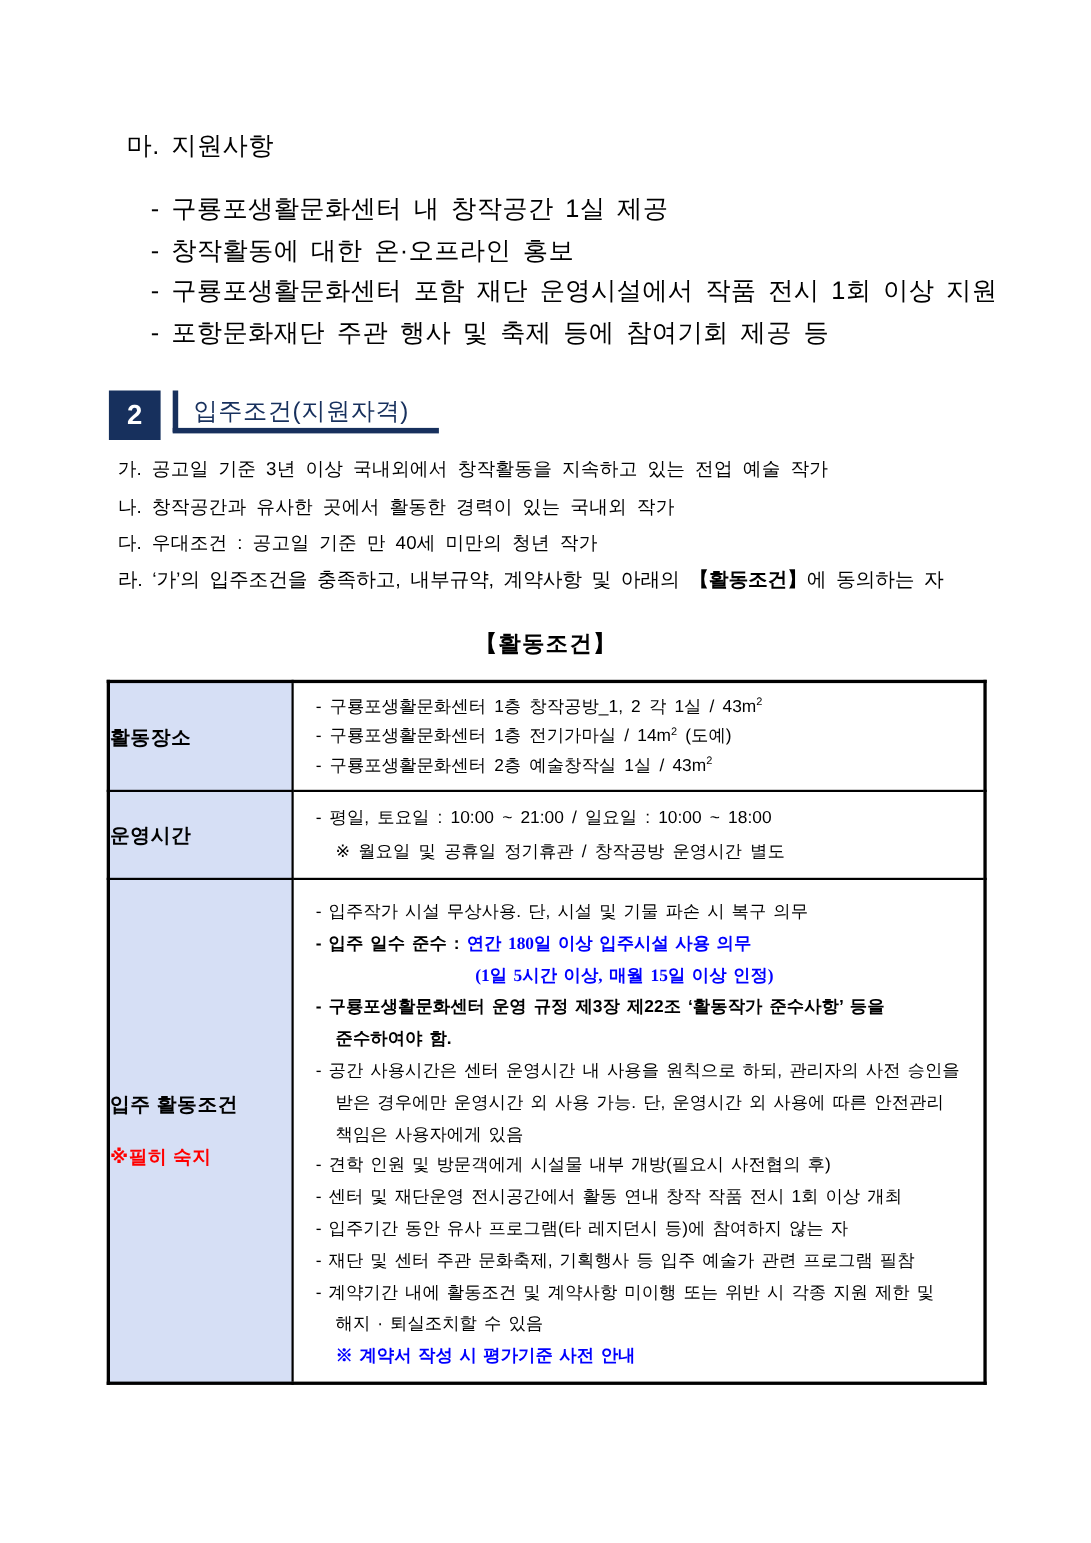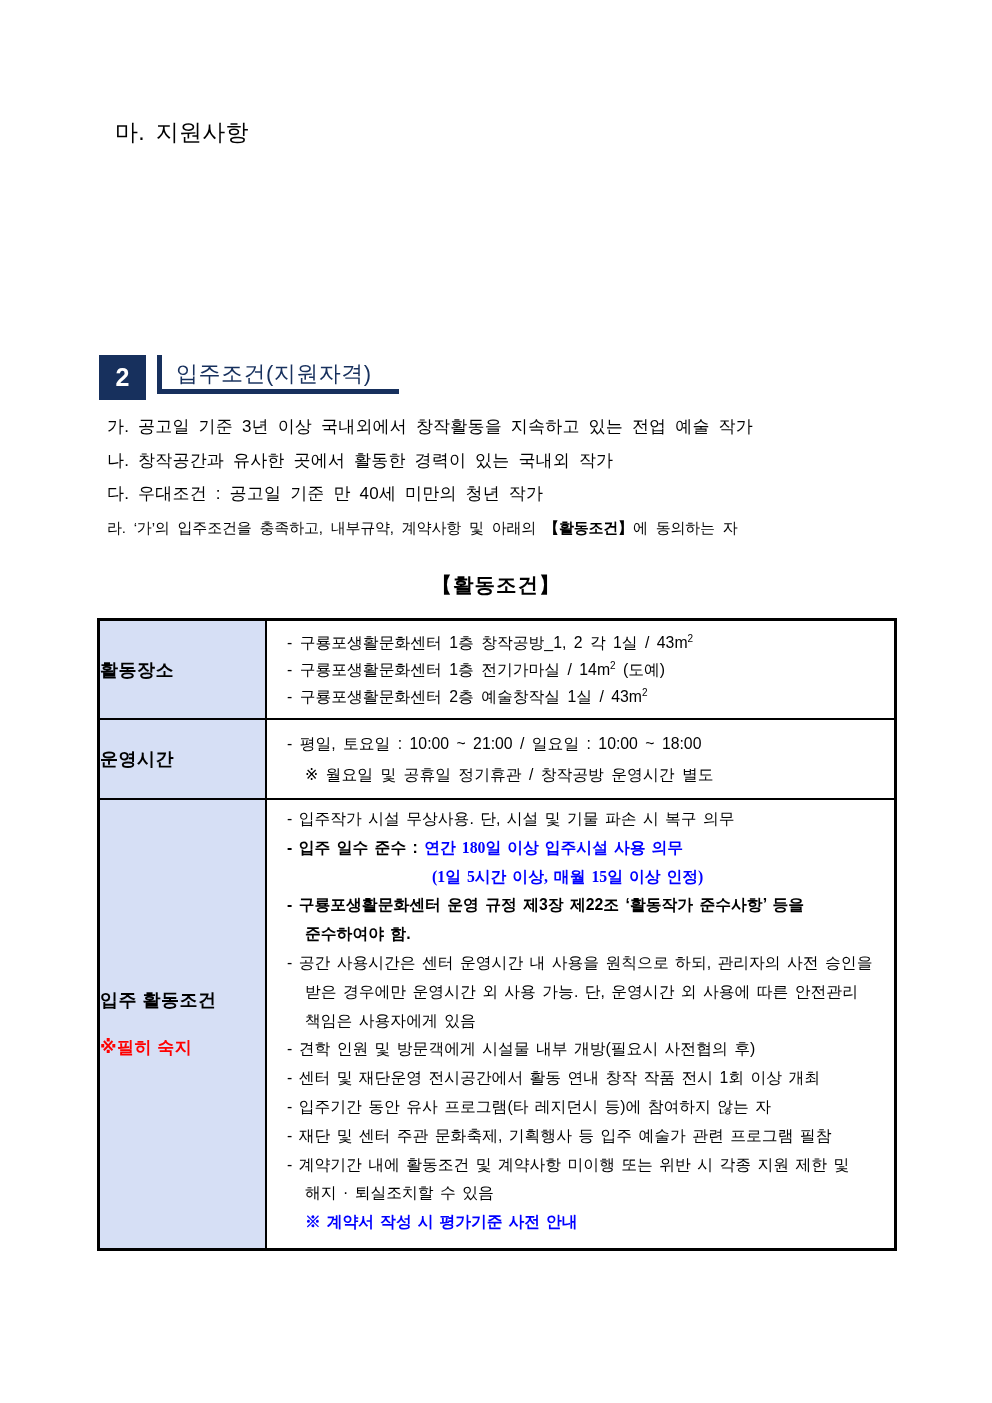--- a/index.html
+++ b/index.html
@@ -29,21 +29,21 @@
   .sec2-vbar{position:absolute; left:157px; top:355px; width:5px; height:38px; background:var(--navy);}
   .sec2-title{
     position:absolute; left:176px; top:357px; height:34px; line-height:34px;
     font-size:22px; font-weight:normal; color:var(--navy); letter-spacing:.5px; white-space:nowrap;
   }
   .sec2-underline{position:absolute; left:157px; top:389px; width:242px; height:5px; background:var(--navy);}
 
   
   .elig{position:absolute; left:107px; top:410px; font-size:17px; word-spacing:4px; letter-spacing:.2px;}
   .elig .e-item{line-height:33.5px; white-space:nowrap;}
-  .elig .e-item.tight{font-size:15px; letter-spacing:-.2px;}
+  .elig .e-item.tight{font-size:18px; letter-spacing:-.2px;}
 
   
   .table-title{
     position:absolute; left:0; top:571px; width:992px; text-align:center;
     font-size:20.5px; font-weight:bold; letter-spacing:1px;
   }
 
   
   .ctable{
     position:absolute; left:97px; top:618px; width:800px;
@@ -52,36 +52,42 @@
   }
   .ctable td{border:2px solid var(--border); padding:0;}
   .ctable .hdr{
     width:165px; background:var(--cell_bg); vertical-align:middle;
     font-size:18px; font-weight:bold; letter-spacing:.5px;
   }
   .ctable .content{vertical-align:middle; padding:8px 8px 8px 20px; word-spacing:3px;}
   .tr-place{height:99px;} .tr-hours{height:68px;} .tr-cond{height:450px;}
   .tr-place .content .ln{line-height:27px; white-space:nowrap;}
   .tr-hours .content .ln{line-height:31px; white-space:nowrap;}
-  .tr-cond .content{vertical-align:top; padding-top:5px; word-spacing:2px;}
+  .tr-cond .content{vertical-align:top; padding-top:16px; word-spacing:2px;}
   .tr-cond .content .ln{line-height:28.8px; white-space:nowrap;}
   .ind18{padding-left:18px;}
   .ind145{padding-left:145px;}
   .b{font-weight:bold;}
   .bluetxt{color:var(--blue); font-weight:bold;font-family:Liberation Serif, serif;}
   .hdr .note{color:var(--red); font-size:17px; font-weight:bold; margin-top:24px; letter-spacing:.5px;}
   sup.sq{font-size:10px; vertical-align:super; line-height:0;}
 </style>
 </head>
 <body>
 
 <div class="page">
 
   <div class="support">
     <div class="support-heading">마. 지원사항</div>
+    <div class="support-items">
+      <div class="s-item">- 구룡포생활문화센터 내 창작공간 1실 제공</div>
+      <div class="s-item">- 창작활동에 대한 온·오프라인 홍보</div>
+      <div class="s-item">- 구룡포생활문화센터 포함 재단 운영시설에서 작품 전시 1회 이상 지원</div>
+      <div class="s-item">- 포항문화재단 주관 행사 및 축제 등에 참여기회 제공 등</div>
+    </div>
   </div>
 
   <div class="sec2-badge">2</div>
   <div class="sec2-vbar"></div>
   <div class="sec2-title">입주조건(지원자격)</div>
   <div class="sec2-underline"></div>
 
   <div class="elig">
     <div class="e-item">가. 공고일 기준 3년 이상 국내외에서 창작활동을 지속하고 있는 전업 예술 작가</div>
     <div class="e-item">나. 창작공간과 유사한 곳에서 활동한 경력이 있는 국내외 작가</div>

